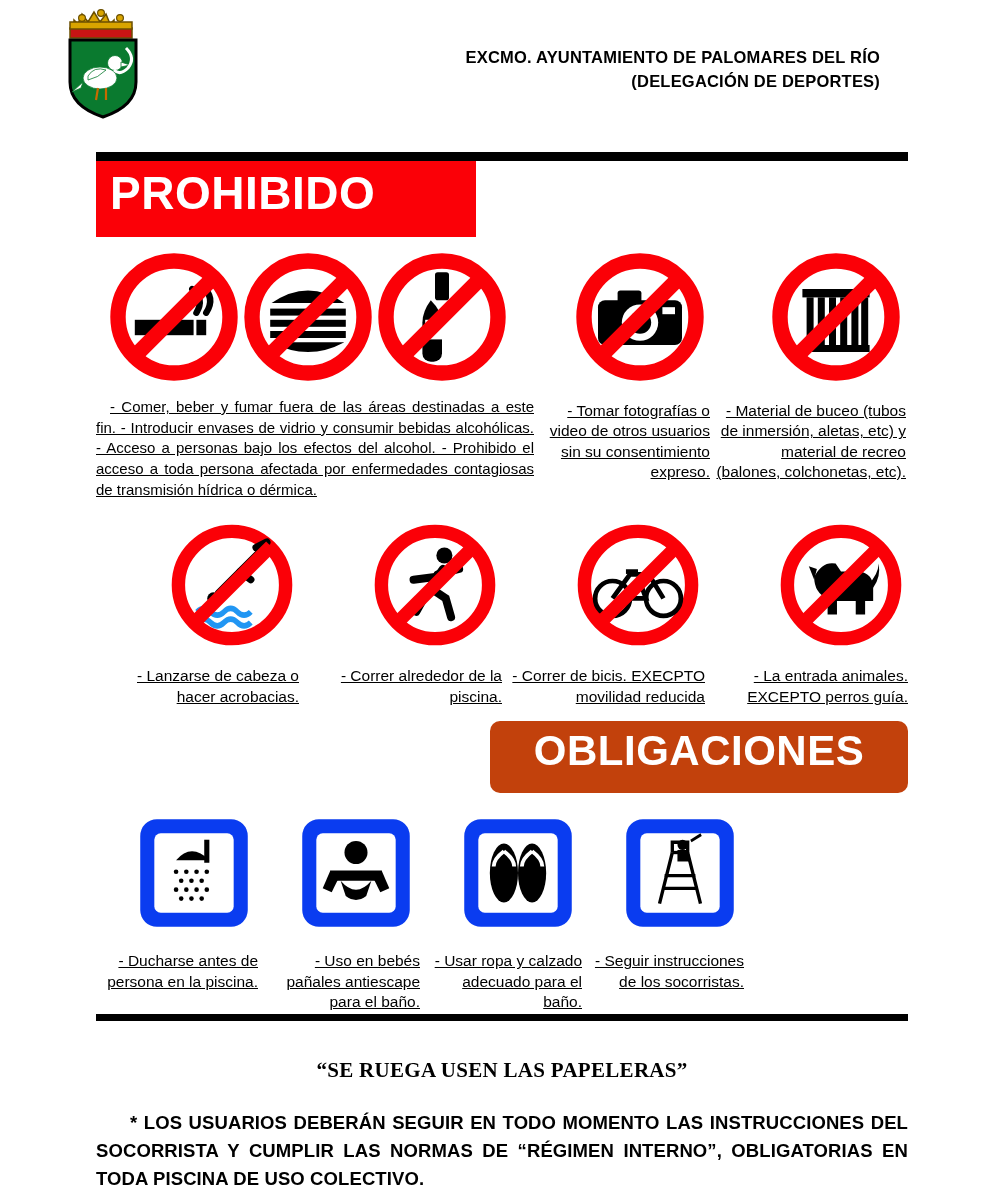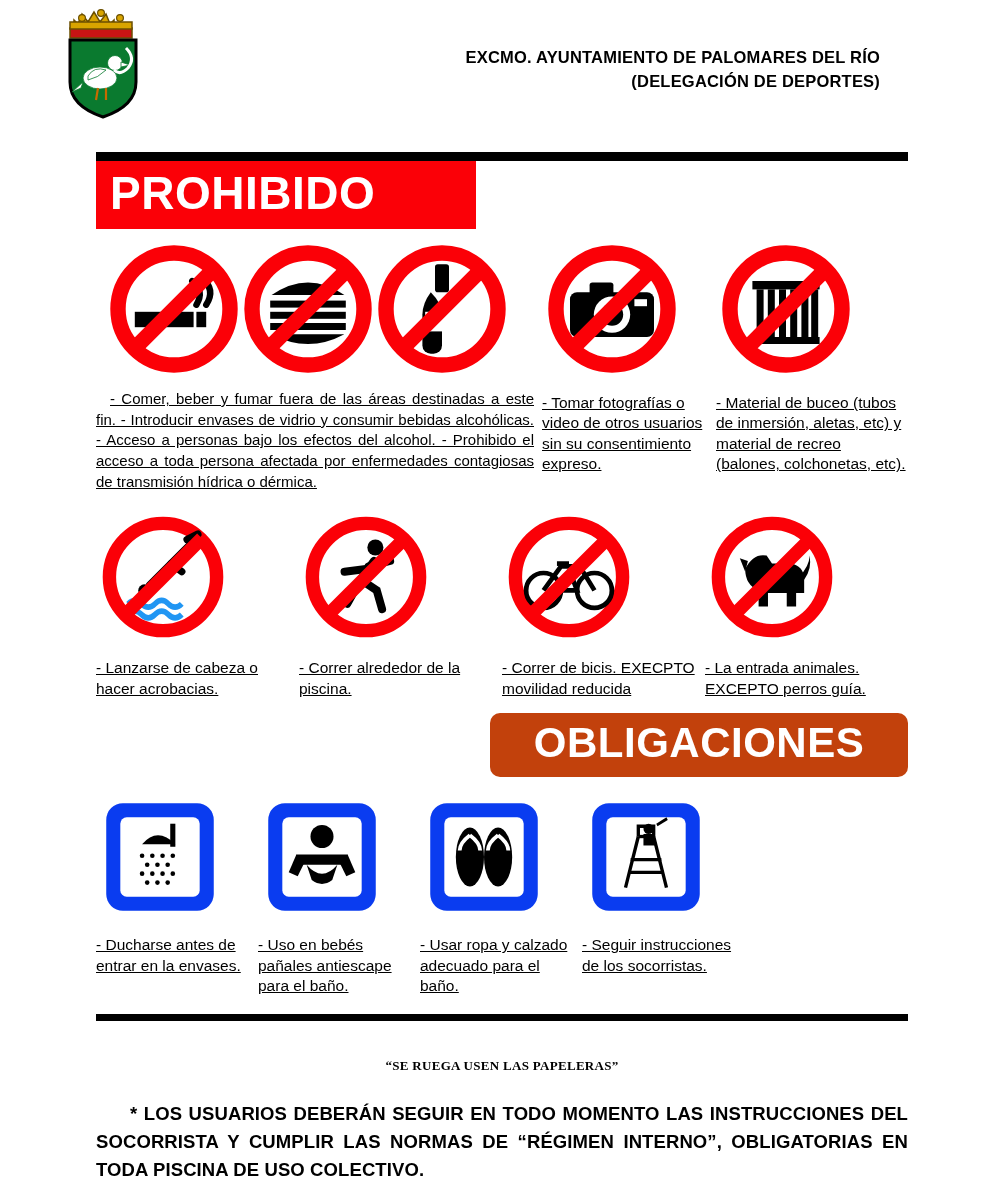--- a/index.html
+++ b/index.html
@@ -61,21 +61,21 @@
     height: 7px;
     background: #000;
   }
 
   
   .banner {
     color: #fff;
     font-weight: bold;
     font-size: 46px;
     line-height: 1;
-    padding: 9px 14px 13px 14px;
+    padding: 9px 14px 21px 14px;
     letter-spacing: .5px;
     display: inline-block;
   }
   .banner-prohibido {
     background: #fb0007;
     width: 380px;
     box-sizing: border-box;
   }
   .banner-obligaciones {
     background: #c2410c;
@@ -84,21 +84,21 @@
     text-align: center;
     font-size: 42px;
     border-radius: 10px;
   }
   .banner-row-right {
     display: flex;
     justify-content: flex-end;
     margin-top: 14px;
   }
   .cell {
-    text-align: left;
+    text-align: right;
   }
   .cap {
     font-size: 15.5px;
     line-height: 1.32;
     margin-top: 10px;
     text-decoration: underline;
   }
   .cap-justify {
     font-size: 15px;
     line-height: 1.38;
@@ -144,21 +144,21 @@
   .foot {
     position: absolute;
     left: 96px;
     top: 1058px;
     width: 812px;
   }
   .foot-quote {
     text-align: center;
     font-family: "Liberation Serif", serif;
     font-weight: bold;
-    font-size: 13px;
+    font-size: 21px;
     letter-spacing: .3px;
   }
   .foot-note {
     margin-top: 26px;
     font-weight: bold;
     font-size: 18.5px;
     line-height: 1.5;
     text-align: justify;
     text-indent: 34px;
     letter-spacing: .1px;
@@ -395,21 +395,21 @@
                 <circle cx="44" cy="63" r="1.8"></circle>
                 <circle cx="52" cy="63" r="1.8"></circle>
                 <circle cx="60" cy="63" r="1.8"></circle>
               <circle cx="40" cy="70" r="1.8"></circle>
                 <circle cx="48" cy="70" r="1.8"></circle>
                 <circle cx="56" cy="70" r="1.8"></circle>
             </g>
           </g>
         </svg>
       </span>
-      <div class="cap">- Ducharse antes de entrar en la envases.</div>
+      <div class="cap">- Ducharse antes de persona en la piscina.</div>
     </div>
 
     <div class="cell">
       <span class="sign">
         <svg width="128" height="128" viewBox="0 0 100 100">
           <rect x="8" y="8" width="84" height="84" rx="13" fill="#0a3cf0"></rect>
           <rect x="19" y="19" width="62" height="62" rx="5" fill="#fff"></rect>
           <g fill="#000">
             <circle cx="50" cy="34" r="9"></circle>
             <path d="M30 48 h40 v8 h-40 z"></path>

